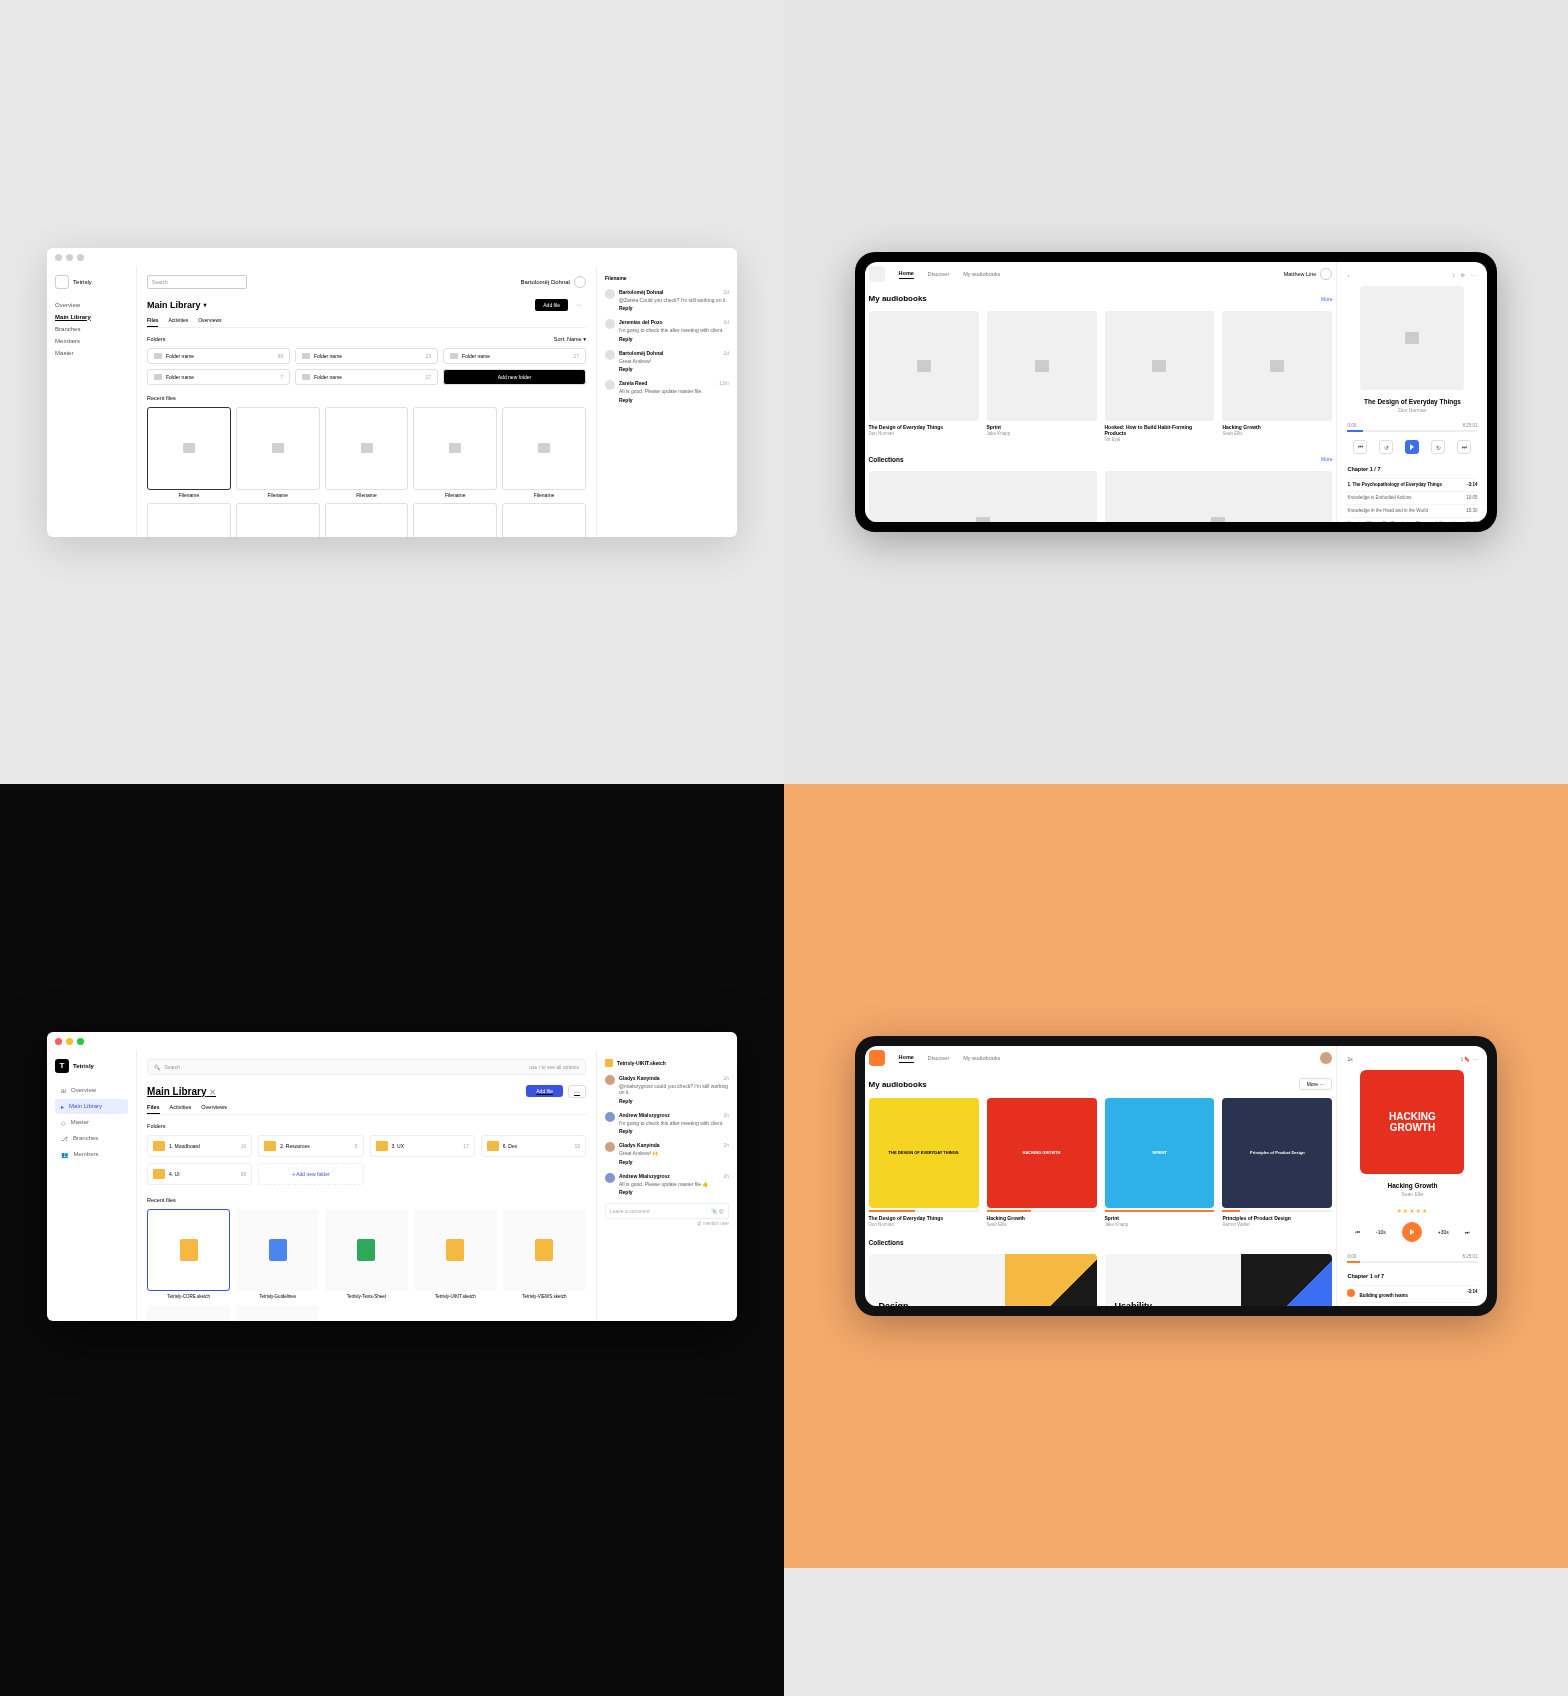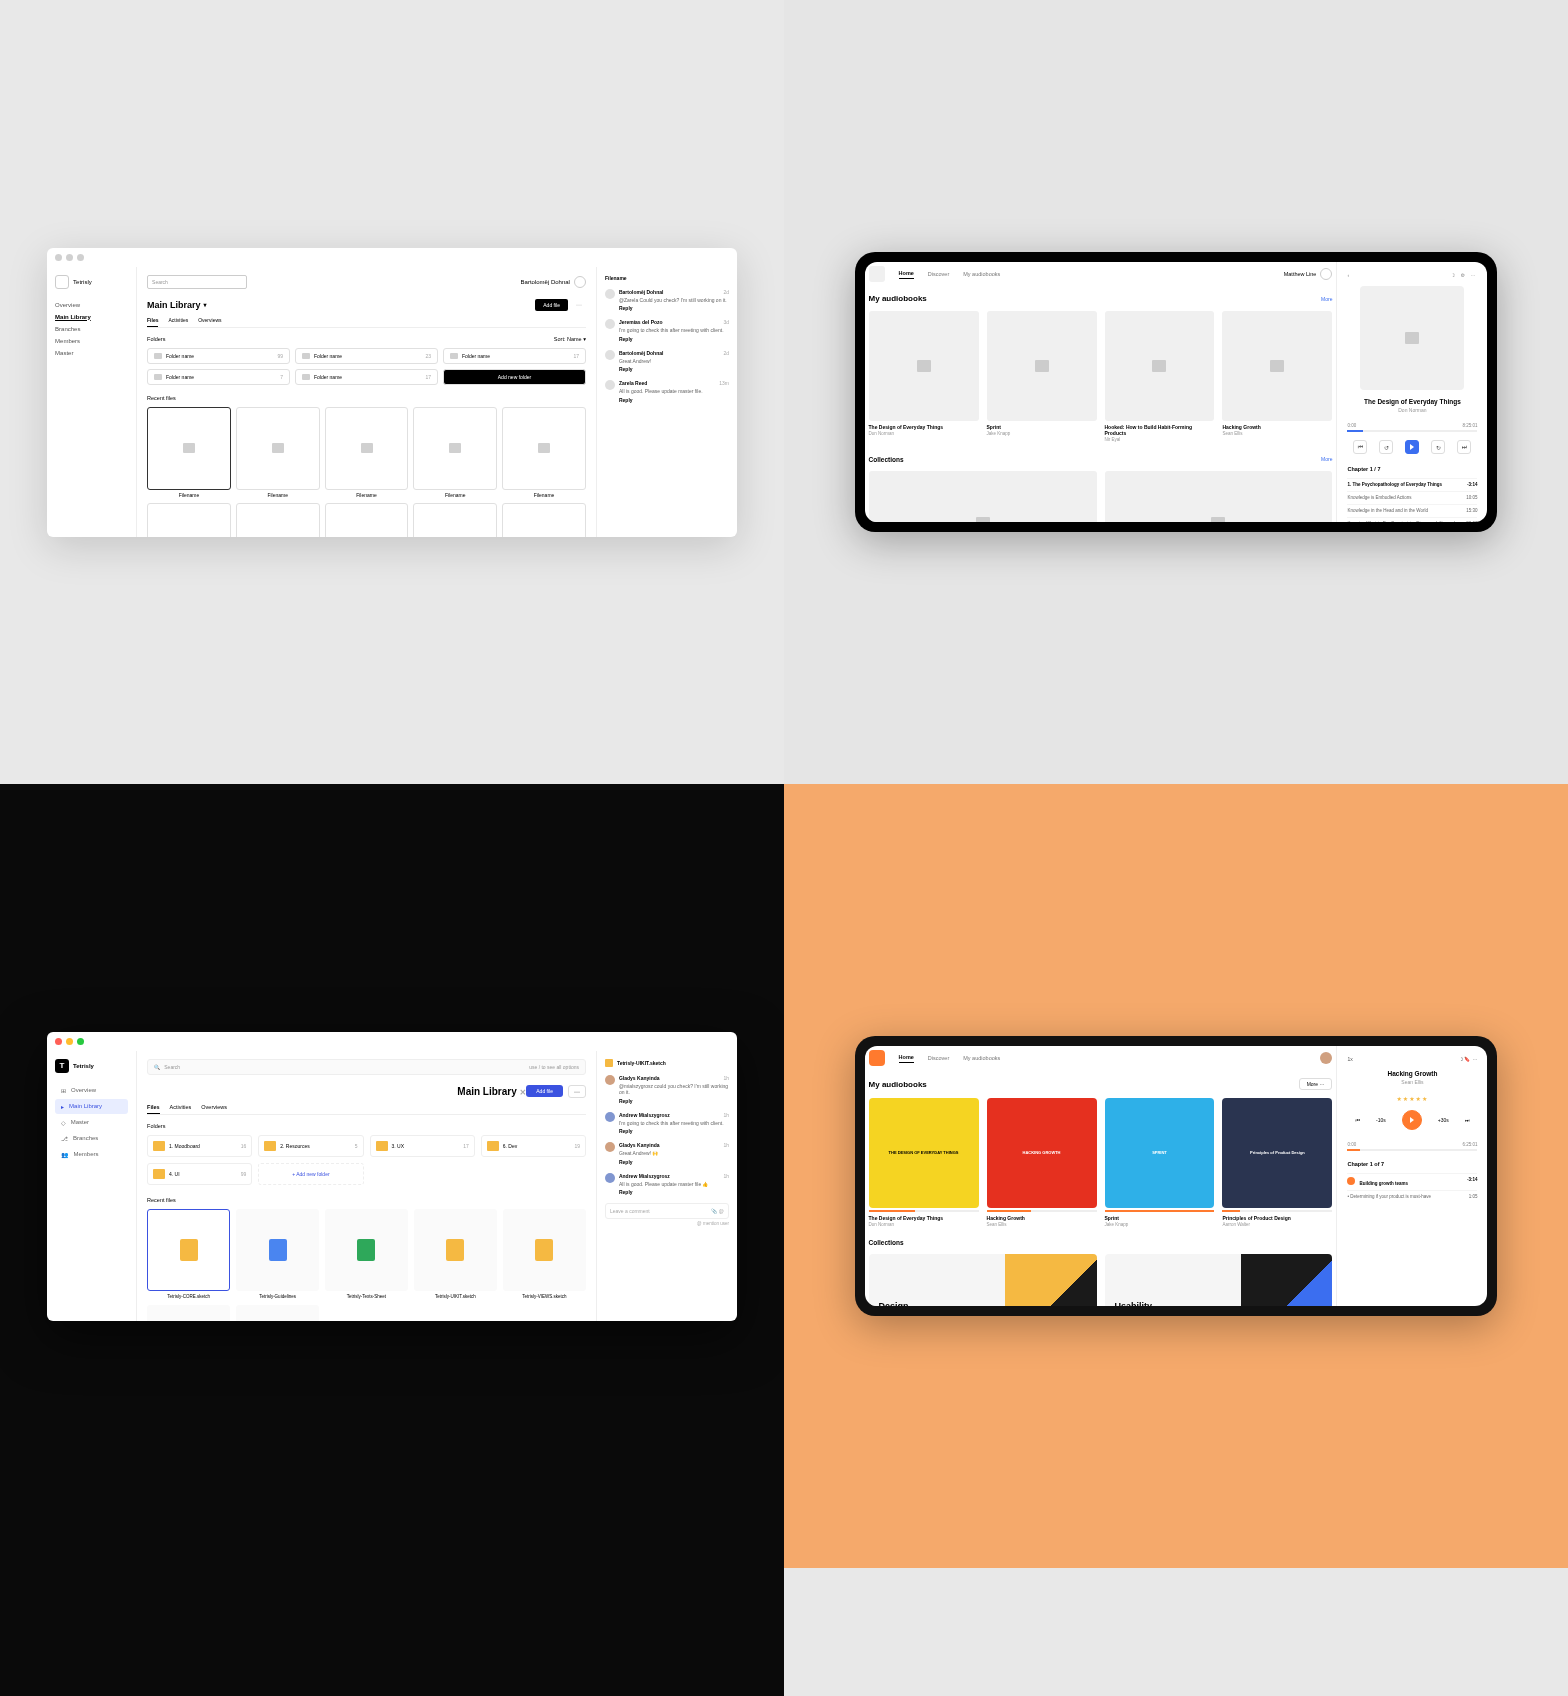--- a/index.html
+++ b/index.html
@@ -100,21 +100,21 @@
 .c3-window { width:88%; background:#fff; border-radius:6px; overflow:hidden; font-size:6px; box-shadow:0 15px 50px rgba(0,0,0,0.6); }
 .c3-layout { display:grid; grid-template-columns:90px 1fr 140px; height:270px; }
 .c3-side { border-right:1px solid #eee; padding:8px; display:flex; flex-direction:column; }
 .c3-logo { display:flex; align-items:center; gap:4px; margin-bottom:10px; font-weight:700; }
 .c3-logo-box { width:14px; height:14px; background:#000; border-radius:3px; color:#fff; display:flex; align-items:center; justify-content:center; font-size:8px; }
 .c3-nav-item { padding:4px 6px; color:#666; display:flex; align-items:center; gap:5px; border-radius:3px; margin-bottom:1px; }
 .c3-nav-item.active { background:#e8edff; color:#3b52e0; }
 .c3-main { padding:8px 10px; border-right:1px solid #eee; }
 .c3-search { height:16px; border:1px solid #eee; border-radius:3px; background:#fafafa; display:flex; align-items:center; padding:0 6px; gap:4px; color:#999; font-size:5px; margin-bottom:10px; }
 .c3-search span:last-child { margin-left:auto; }
-.c3-title-row { display:flex; justify-content:flex-end; align-items:center; margin-bottom:6px; }
+.c3-title-row { display:flex; justify-content:space-between; align-items:center; margin-bottom:6px;text-decoration:underline; }
 .c3-title { font-weight:700; font-size:10px; }
 .c3-add-btn { background:#3b52e0; color:#fff; padding:3px 10px; border-radius:3px; font-size:5px; }
 .c3-folder-grid { display:grid; grid-template-columns:repeat(4,1fr); gap:6px; margin-bottom:12px; }
 .c3-folder { border:1px solid #eee; border-radius:3px; padding:5px; display:flex; align-items:center; gap:4px; font-size:5px; }
 .c3-folder-icon { width:12px; height:10px; background:#f5b942; border-radius:1px; }
 .c3-folder.add { color:#3b52e0; justify-content:center; border-style:dashed; }
 .c3-file-grid { display:grid; grid-template-columns:repeat(5,1fr); gap:6px; }
 .c3-file { text-align:center; font-size:4.5px; }
 .c3-file-thumb { width:100%; aspect-ratio:1; background:#fafafa; border-radius:3px; display:flex; align-items:center; justify-content:center; margin-bottom:3px; }
 .c3-file.active .c3-file-thumb { background:#fff; border:1.5px solid #3b52e0; }
@@ -691,20 +691,21 @@
                   <div class="c4-coll-shape" style="background:linear-gradient(135deg,#1a1a1a 50%,#3b6ef0 50%);"></div>
                 </div>
   </div>
 
 </div>
 <div class="c2-player">
   <div class="c2-player-head" style="color:#555;">
                 <span>1x</span>
                 <span>☽ 🔖 ⋯</span>
               </div>
+  <div class="c4-player-cover">HACKING<br>GROWTH</div>
   <div class="c2-player-title">Hacking Growth</div>
   <div class="c2-player-auth">Sean Ellis</div>
   <div class="c4-stars">★★★★★</div>
   <div class="c2-controls">
     <div>⏮</div>
     <div style="font-size:5px;">-10s</div>
     <div class="c2-ctrl c4-ctrl play">
                   <span class="tri"></span>
                 </div>
     <div style="font-size:5px;">+30s</div>

